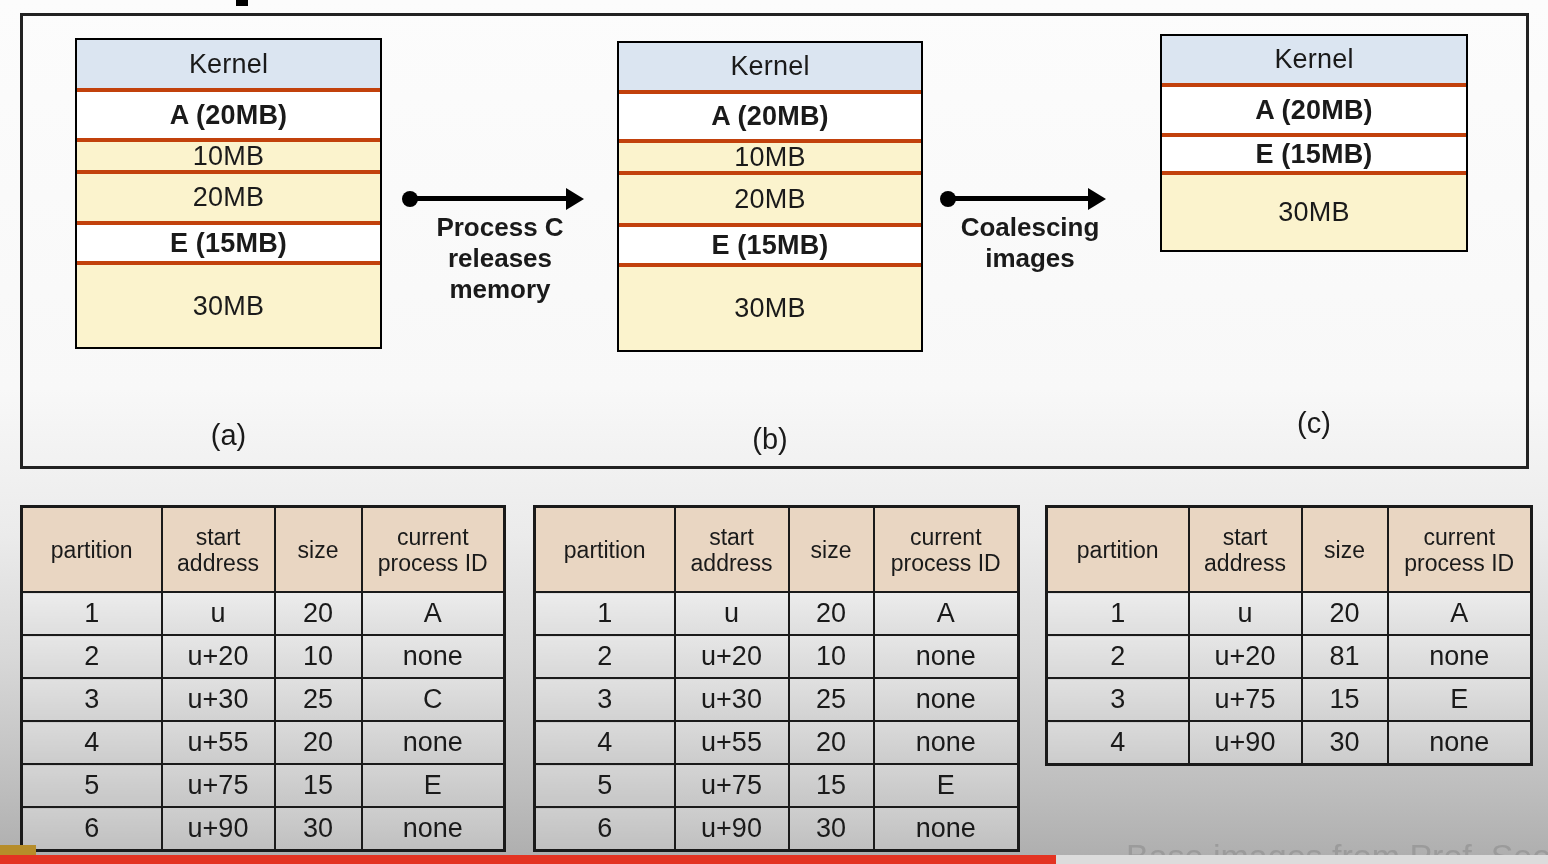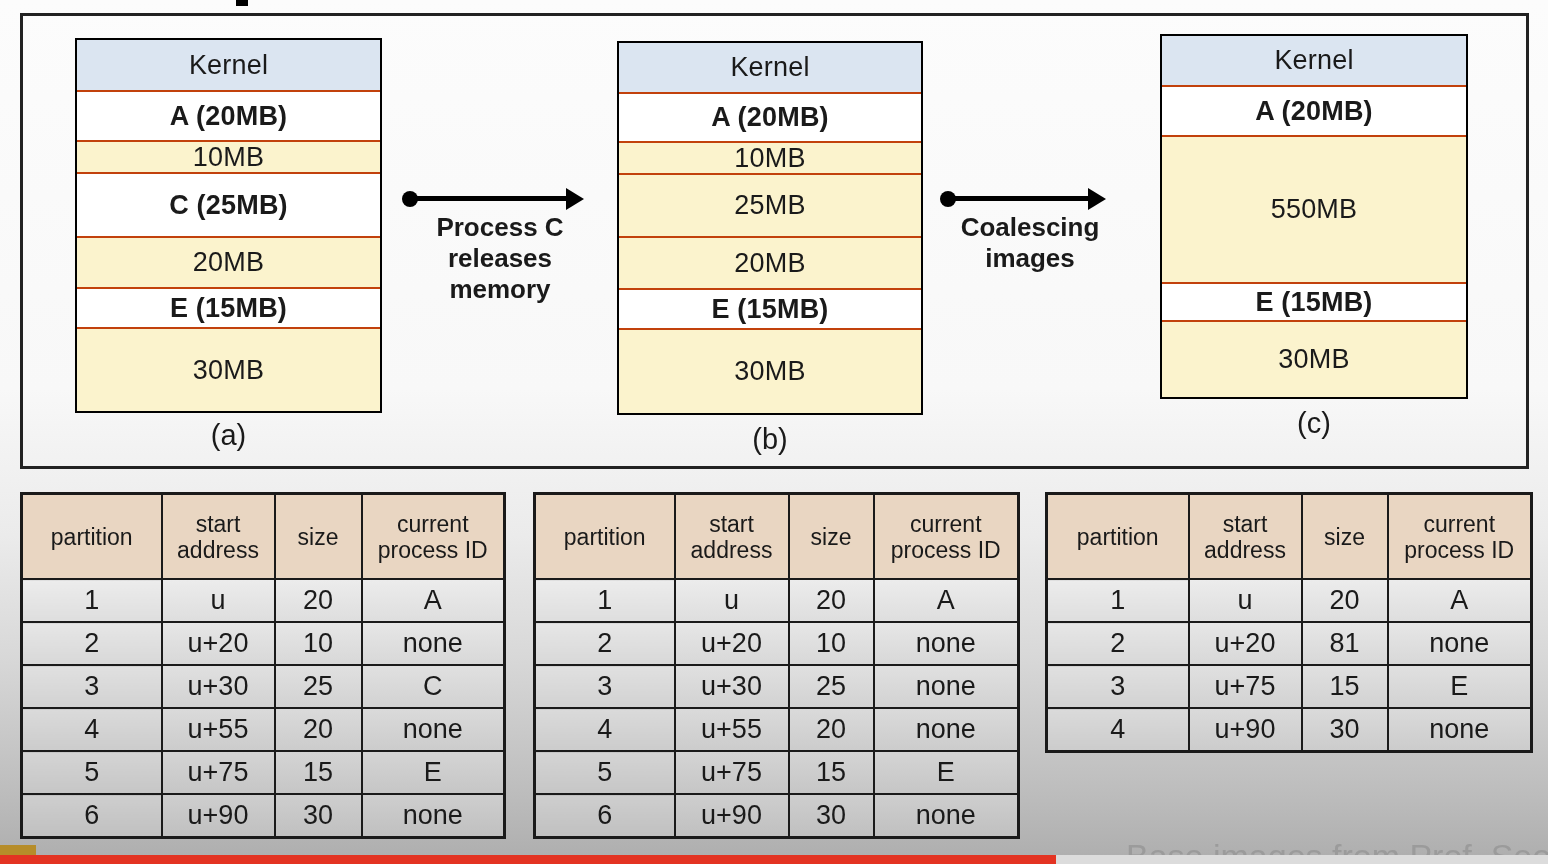--- a/index.html
+++ b/index.html
@@ -25,21 +25,21 @@
     border: 3px solid #222; box-sizing: border-box; background: transparent;
   }
   
   .mem-diagram {
     position: absolute; border: 2px solid #000; box-sizing: border-box;
     background: #fff;
   }
   .mem-block {
     display: flex; align-items: center; justify-content: center;
     font-size: 27px; line-height: 1; box-sizing: border-box;
-    border-bottom: 2px solid #c2410c; letter-spacing: 0.2px;
+    border-bottom: 4px solid #c2410c; letter-spacing: 0.2px;
   }
   .mem-block:last-child { border-bottom: none; }
   .mem-block.kernel  { background: var(--kernel-fill, #dbe5f1); }
   .mem-block.process { background: var(--process-fill, #ffffff); font-weight: bold; }
   .mem-block.hole    { background: var(--hole-fill, #fbf3cd); }
   .diag-label {
     position: absolute; text-align: center; font-size: 29px;
   }
   
   .arrow-line { position: absolute; height: 5px; background: #000; }
@@ -50,21 +50,21 @@
     border-top: 11px solid transparent;
     border-bottom: 11px solid transparent;
   }
   .arrow-label {
     position: absolute; width: 200px; text-align: center;
     font-weight: bold; font-size: 26px; line-height: 31px;
     white-space: pre-line;
   }
   
   .ptable {
-    position: absolute; top: 492px; border-collapse: collapse;
+    position: absolute; top: 505px; border-collapse: collapse;
     table-layout: fixed; border: 3px solid #1a1a1a; padding-left: 20px;
   }
   .ptable th, .ptable td {
     border: 2px solid #1a1a1a; text-align: center; vertical-align: middle;
     padding: 0; overflow: hidden;
   }
   .ptable th {
     background: var(--table-header-fill, #e9d6c2);
     font-weight: normal; font-size: 23px; line-height: 26px; height: 83px;
   }
@@ -99,38 +99,35 @@
 <div id="page">
 
   <div class="title-fragment"></div>
 
   <div class="figure-box"></div>
 
   <div class="mem-diagram" style="left:75px; top:38px; width:307px;">
       <div class="mem-block kernel" style="height: 52px;">Kernel</div>
       <div class="mem-block process" style="height: 50px;">A (20MB)</div>
       <div class="mem-block hole" style="height: 32px;">10MB</div>
-      <div class="mem-block process" style="height: 64px;">C (25MB)</div>
       <div class="mem-block hole" style="height: 51px;">20MB</div>
       <div class="mem-block process" style="height: 40px;">E (15MB)</div>
       <div class="mem-block hole" style="height: 82px;">30MB</div>
     </div>
   <div class="mem-diagram" style="left:617px; top:41px; width:306px;">
       <div class="mem-block kernel" style="height: 51px;">Kernel</div>
       <div class="mem-block process" style="height: 49px;">A (20MB)</div>
       <div class="mem-block hole" style="height: 32px;">10MB</div>
-      <div class="mem-block hole" style="height: 63px;">25MB</div>
       <div class="mem-block hole" style="height: 52px;">20MB</div>
       <div class="mem-block process" style="height: 40px;">E (15MB)</div>
       <div class="mem-block hole" style="height: 83px;">30MB</div>
     </div>
   <div class="mem-diagram" style="left:1160px; top:34px; width:308px;">
       <div class="mem-block kernel" style="height: 51px;">Kernel</div>
       <div class="mem-block process" style="height: 50px;">A (20MB)</div>
-      <div class="mem-block hole" style="height: 147px;">550MB</div>
       <div class="mem-block process" style="height: 38px;">E (15MB)</div>
       <div class="mem-block hole" style="height: 75px;">30MB</div>
     </div>
 
   <div class="diag-label" style="left:75px; top:419px; width:307px;">(a)</div>
   <div class="diag-label" style="left:617px; top:423px; width:306px;">(b)</div>
   <div class="diag-label" style="left:1160px; top:407px; width:308px;">(c)</div>
 
   <div>
     <div class="arrow-dot" style="left:402px; top:191px;"></div>

